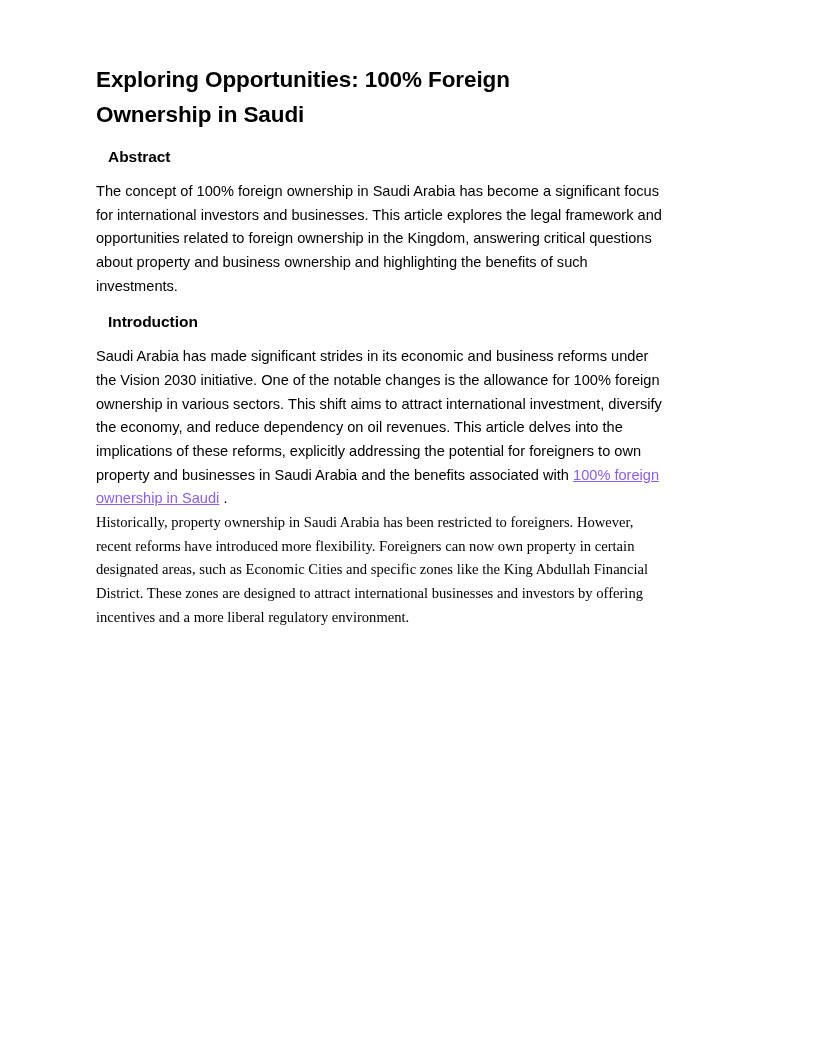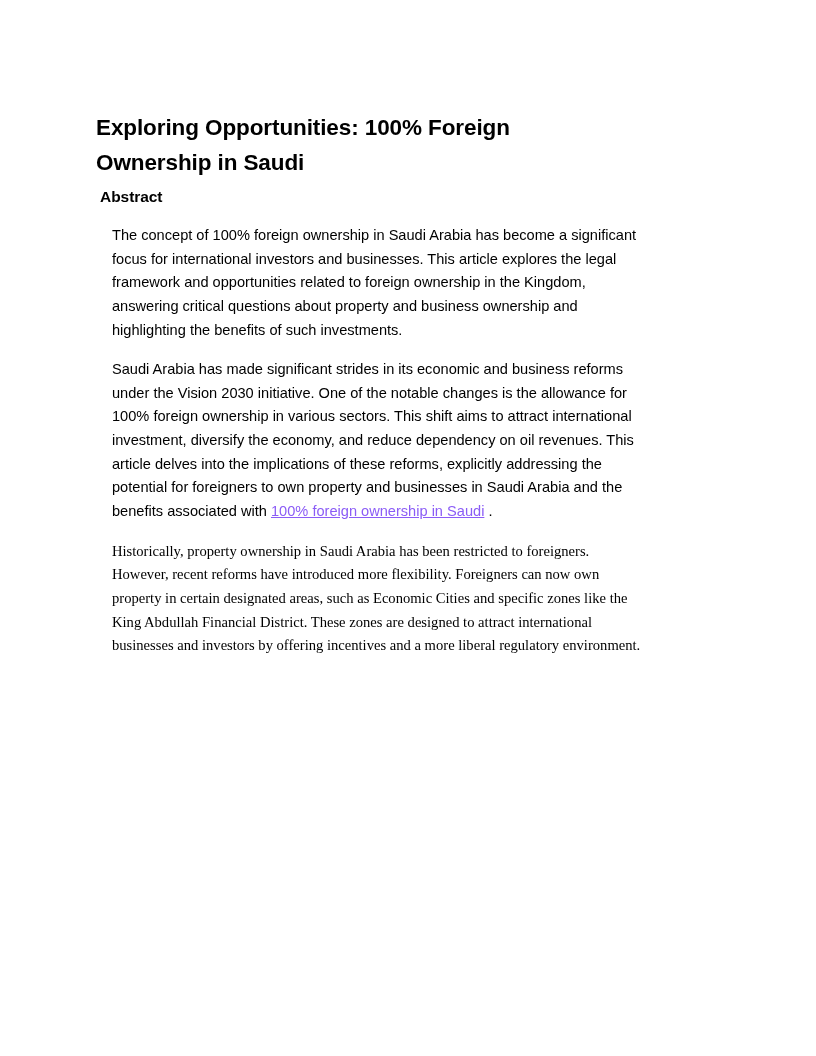--- a/index.html
+++ b/index.html
@@ -12,46 +12,46 @@
     height: 1056px;
     font-family: "Liberation Sans", sans-serif;
     color: #000000;
     -webkit-font-smoothing: antialiased;
   }
   .page {
     position: relative;
     width: 760px;
     height: 1056px;
     box-sizing: border-box;
-    padding: 92px 96px 96px 96px;
+    padding: 44px 96px 96px 96px;
     background: #ffffff;
     overflow: hidden;
   }
   .doc-title {
     font-size: 22.5px;
     font-weight: bold;
     line-height: 1.55;
     letter-spacing: -0.1px;
     margin: 19px 0 0 0;
     max-width: 520px;
   }
   h2.section-heading {
     font-size: 15.5px;
     font-weight: bold;
     line-height: 1.5;
-    margin: 4px;
+    margin: 12px;
     letter-spacing: -0.05px;
   }
   .block-abstract-heading { margin-top: 58px; }
   .block-intro-heading { margin-top: 52px; }
   .block-q1-heading { margin-top: 52px; }
   p.body-text {
     font-size: 14.6px;
     line-height: 1.62;
-    margin: 16px;
+    margin: 0;
     text-align: left;
     color: #000000;
   }
   .para-gap-abstract { margin-top: 27px; }
   .para-gap-intro { margin-top: 28px; }
   .para-gap-q1 { margin-top: 28px; font-family: Liberation Serif, serif; }
   a.inline-link {
     color: #8b5cf6;
     text-decoration: underline;
   }
@@ -60,19 +60,20 @@
 <body>
 
 <div class="page">
 
   <h1 class="doc-title">Exploring Opportunities: 100% Foreign Ownership in Saudi</h1>
 
   <h2 class="section-heading block-abstract-heading">Abstract</h2>
 
   <p class="body-text para-gap-abstract">The concept of 100% foreign ownership in Saudi Arabia has become a significant focus for international investors and businesses. This article explores the legal framework and opportunities related to foreign ownership in the Kingdom, answering critical questions about property and business ownership and highlighting the benefits of such investments.</p>
 
+  <h2 class="section-heading block-intro-heading">Introduction</h2>
 
   <p class="body-text para-gap-intro"><span>Saudi Arabia has made significant strides in its economic and business reforms under the Vision 2030 initiative. One of the notable changes is the allowance for 100% foreign ownership in various sectors. This shift aims to attract international investment, diversify the economy, and reduce dependency on oil revenues. This article delves into the implications of these reforms, explicitly addressing the potential for foreigners to own property and businesses in Saudi Arabia and the benefits associated with </span><a class="inline-link" href="#">100% foreign ownership in Saudi</a><span> .</span></p>
 
 
   <p class="body-text para-gap-q1">Historically, property ownership in Saudi Arabia has been restricted to foreigners. However, recent reforms have introduced more flexibility. Foreigners can now own property in certain designated areas, such as Economic Cities and specific zones like the King Abdullah Financial District. These zones are designed to attract international businesses and investors by offering incentives and a more liberal regulatory environment.</p>
 
 </div>
 
 </body></html>

